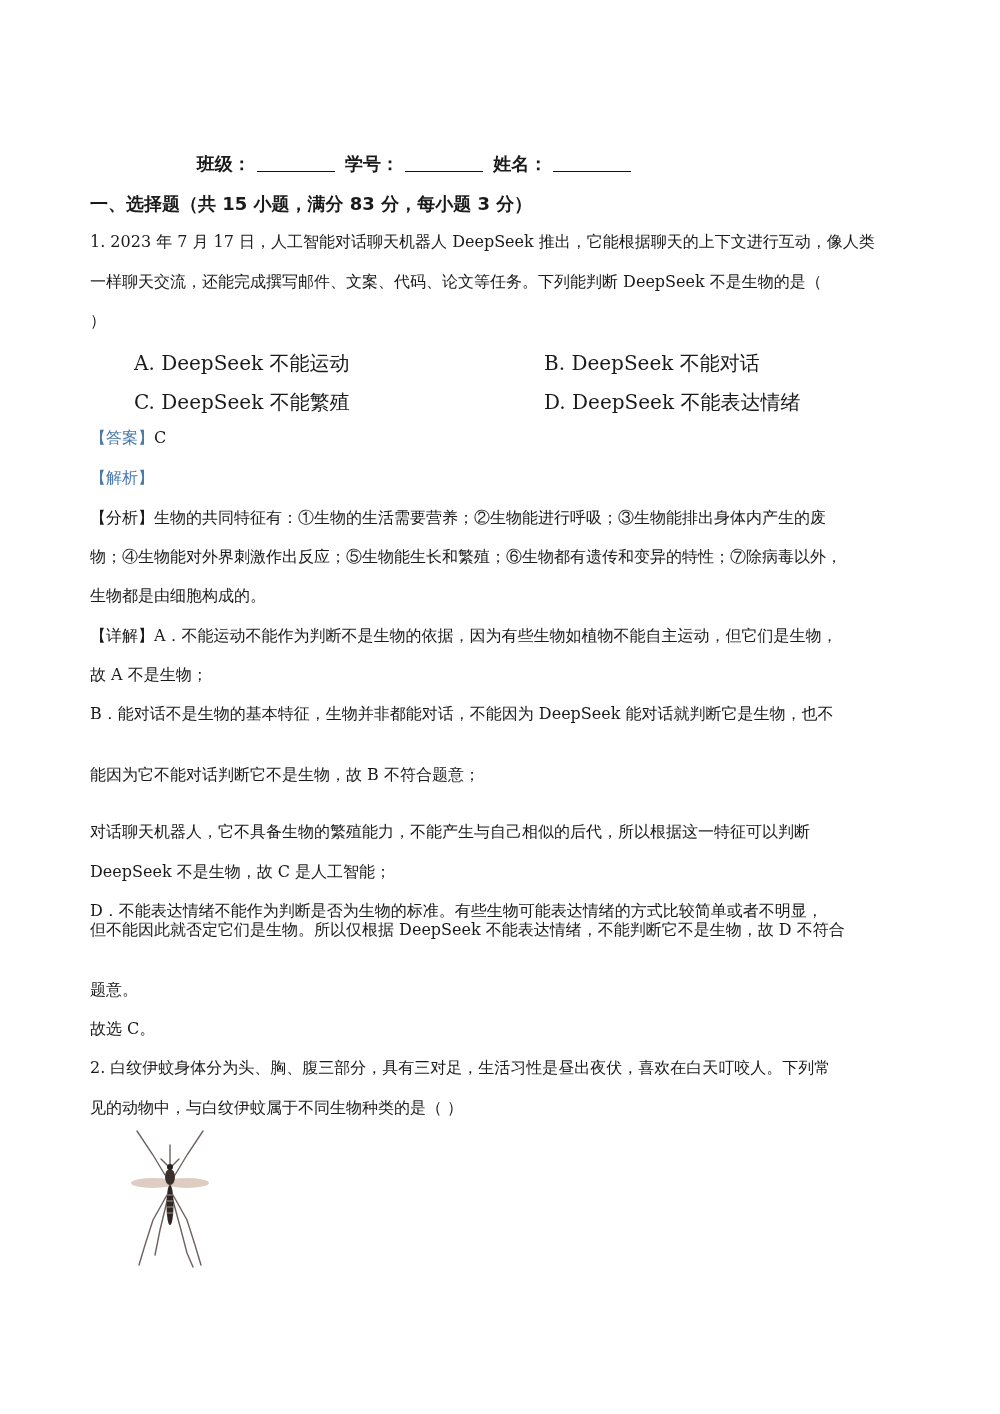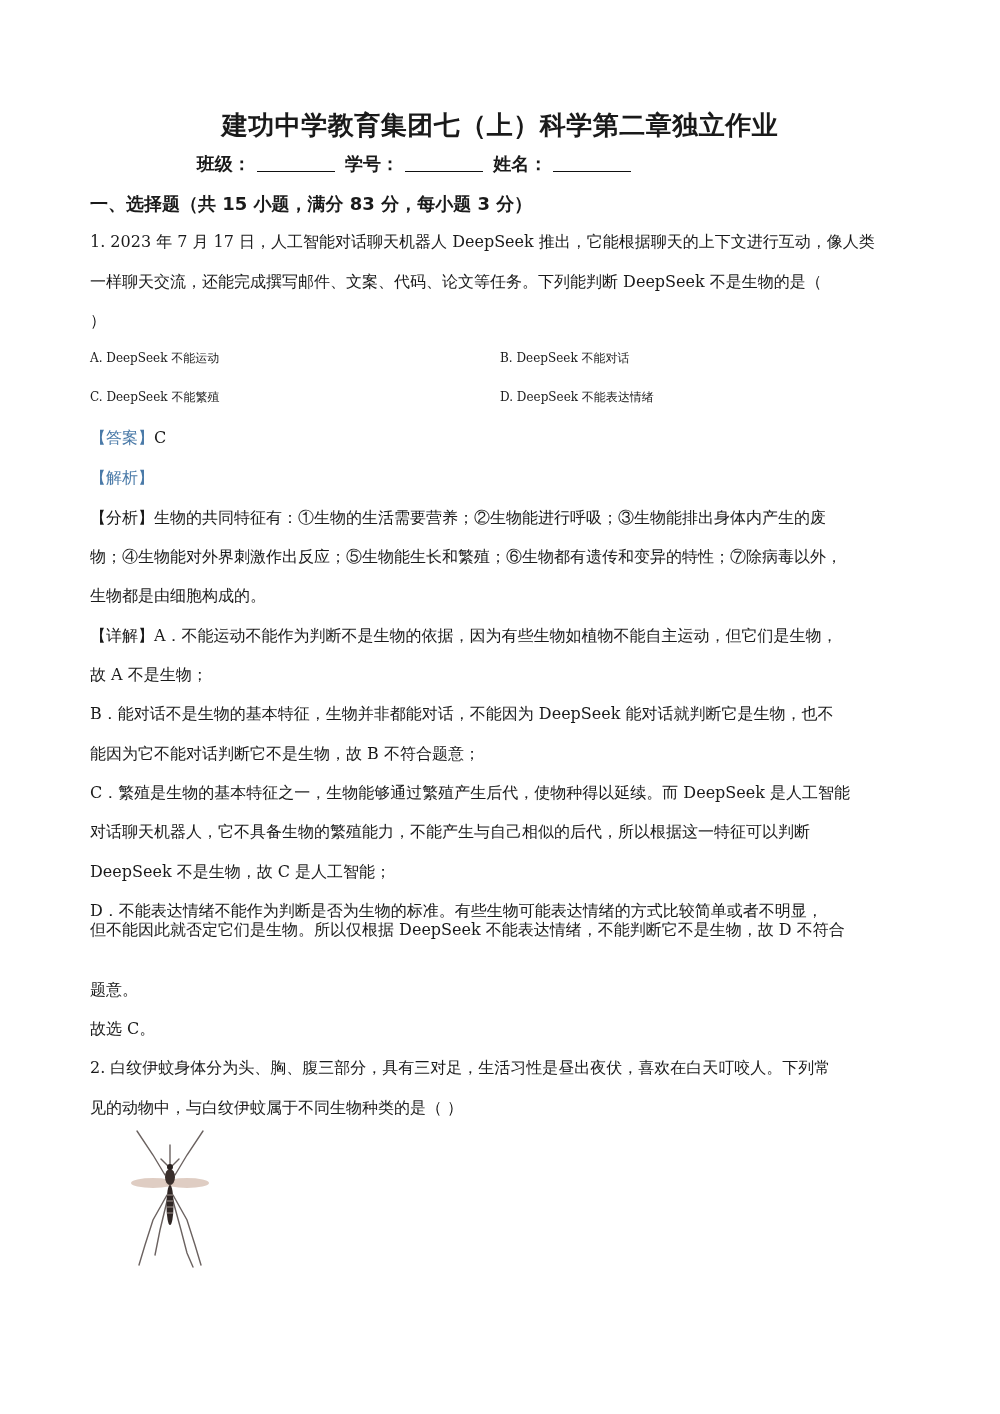--- a/index.html
+++ b/index.html
@@ -7,30 +7,29 @@
          font-family: "DejaVu Serif", "Liberation Serif", serif; color: #1a1a1a; }
   .page { position: absolute; left: 0; top: 0; width: 1000px; height: 1414px; }
   .title { position: absolute; top: 108px; left: 0; width: 1000px; text-align: center;
            font-family: "DejaVu Sans", sans-serif; font-weight: bold; font-size: 26px; letter-spacing: 0.5px; }
   .info { position: absolute; top: 152px; left: 0; width: 832px; text-align: center;
           font-family: "DejaVu Sans", sans-serif; font-weight: bold; font-size: 18px; }
   .info .blank { display: inline-block; width: 78px; border-bottom: 1.5px solid #111; margin: 0 4px 0 6px; vertical-align: -2px; height: 14px; }
   .section { position: absolute; left: 90px; top: 192px; font-family: "DejaVu Sans", sans-serif;
              font-weight: bold; font-size: 18px; }
   .line { position: absolute; left: 90px; font-size: 16px; white-space: nowrap; }
-  .opt { position: absolute; font-size: 12px; white-space: nowrap; }
+  .opt { position: absolute; font-size: 20px; white-space: nowrap; margin-left: 44px; }
   .tag { color: #4a7aa8; }
   .mosquito { position: absolute; left: 115px; top: 1125px; width: 110px; height: 145px; }
 </style>
 </head>
 <body>
 
 <div class="page">
 
-  <div class="title">建功中学教育集团七（上）科学第二章独立作业</div>
 
   <div class="info">
     <span>班级：</span><span class="blank"></span>
     <span>学号：</span><span class="blank"></span>
     <span>姓名：</span><span class="blank"></span>
   </div>
 
   <div class="section">一、选择题（共 15 小题，满分 83 分，每小题 3 分）</div>
 
   <div class="line" style="top:232px">1. 2023 年 7 月 17 日，人工智能对话聊天机器人 DeepSeek 推出，它能根据聊天的上下文进行互动，像人类</div>
@@ -46,22 +45,21 @@
     <span class="tag">【答案】</span><span>C</span>
   </div>
   <div class="line tag" style="top:468px">【解析】</div>
 
   <div class="line" style="top:508px">【分析】生物的共同特征有：①生物的生活需要营养；②生物能进行呼吸；③生物能排出身体内产生的废</div>
   <div class="line" style="top:547px">物；④生物能对外界刺激作出反应；⑤生物能生长和繁殖；⑥生物都有遗传和变异的特性；⑦除病毒以外，</div>
   <div class="line" style="top:586px">生物都是由细胞构成的。</div>
   <div class="line" style="top:626px">【详解】A．不能运动不能作为判断不是生物的依据，因为有些生物如植物不能自主运动，但它们是生物，</div>
   <div class="line" style="top:665px">故 A 不是生物；</div>
   <div class="line" style="top:704px">B．能对话不是生物的基本特征，生物并非都能对话，不能因为 DeepSeek 能对话就判断它是生物，也不</div>
-  <div class="line" style="top:744px">能因为它不能对话判断它不是生物，故 B 不符合题意；</div>
-  <div class="line" style="top:783px">C．繁殖是生物的基本特征之一，生物能够通过繁殖产生后代，使物种得以延续。而 DeepSeek 是人工智能</div>
+  <div class="line" style="top:765px">能因为它不能对话判断它不是生物，故 B 不符合题意；</div>
   <div class="line" style="top:822px">对话聊天机器人，它不具备生物的繁殖能力，不能产生与自己相似的后代，所以根据这一特征可以判断</div>
   <div class="line" style="top:862px">DeepSeek 不是生物，故 C 是人工智能；</div>
   <div class="line" style="top:901px">D．不能表达情绪不能作为判断是否为生物的标准。有些生物可能表达情绪的方式比较简单或者不明显，</div>
   <div class="line" style="top:920px">但不能因此就否定它们是生物。所以仅根据 DeepSeek 不能表达情绪，不能判断它不是生物，故 D 不符合</div>
   <div class="line" style="top:980px">题意。</div>
   <div class="line" style="top:1019px">故选 C。</div>
 
   <div class="line" style="top:1058px">2. 白纹伊蚊身体分为头、胸、腹三部分，具有三对足，生活习性是昼出夜伏，喜欢在白天叮咬人。下列常</div>
   <div class="line" style="top:1098px">见的动物中，与白纹伊蚊属于不同生物种类的是（      ）</div>
 

